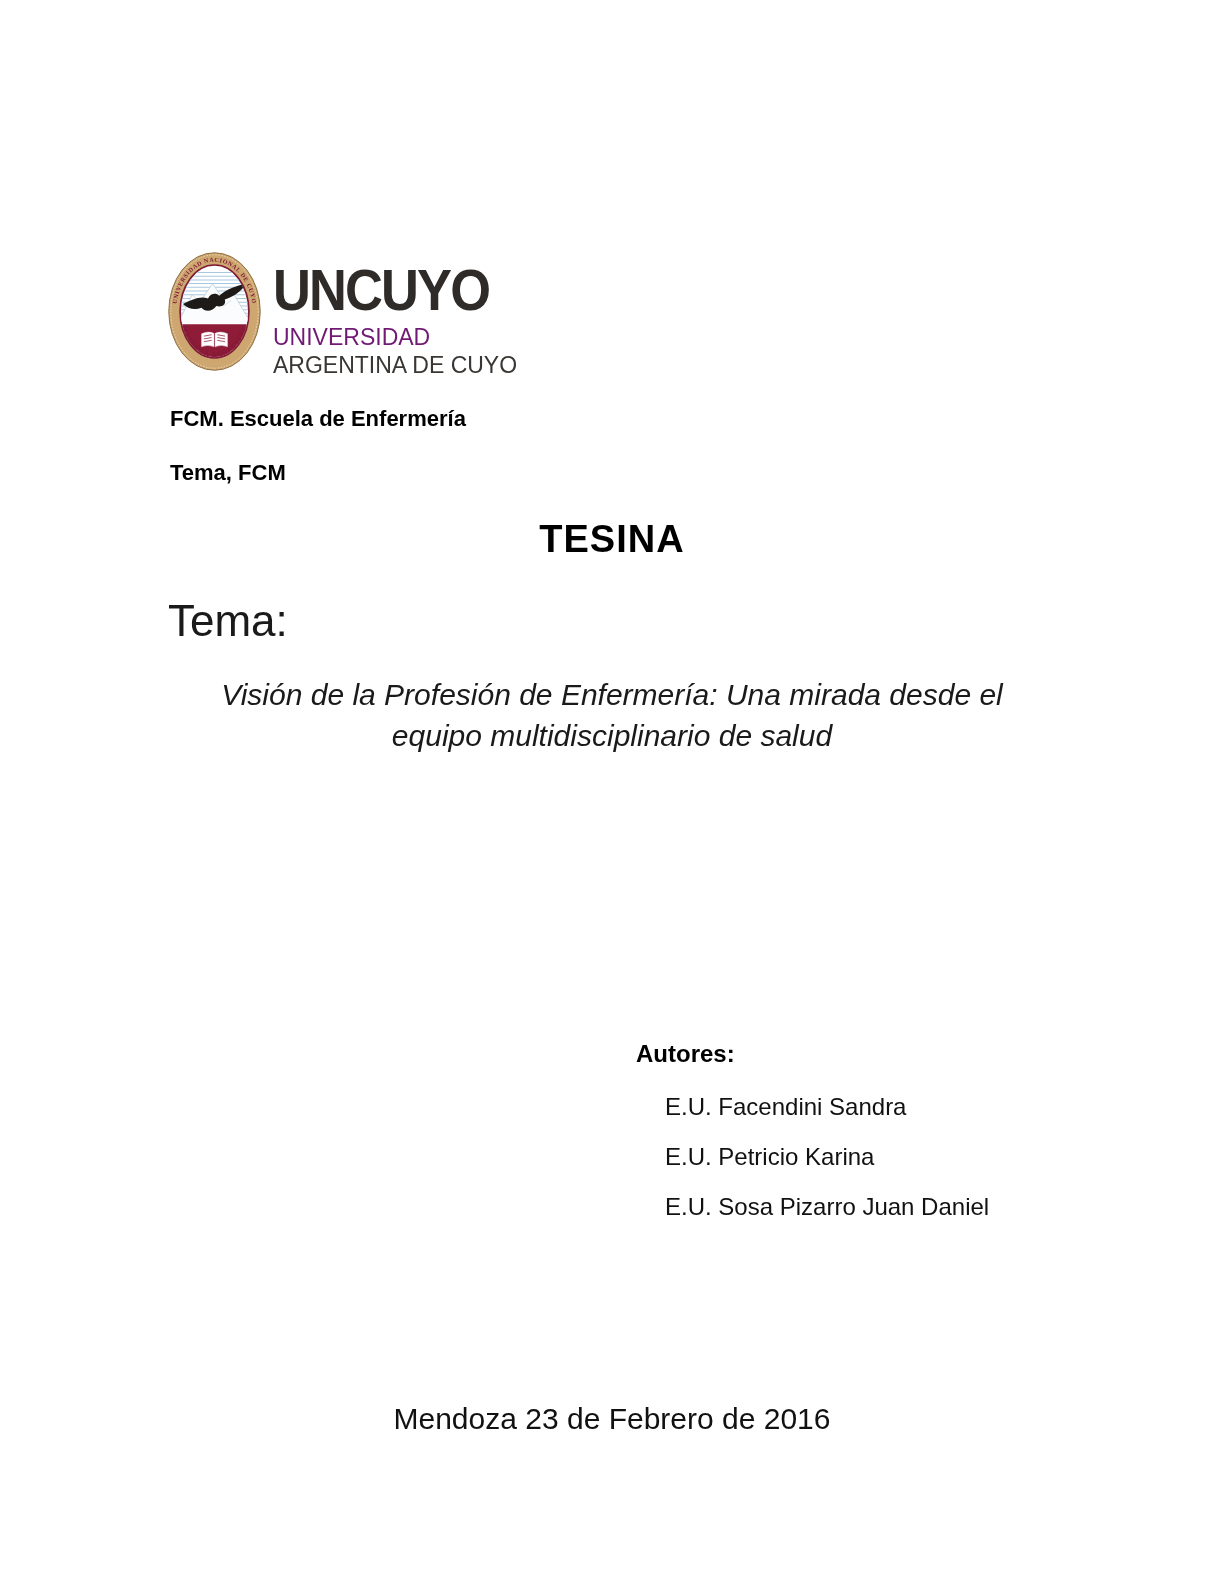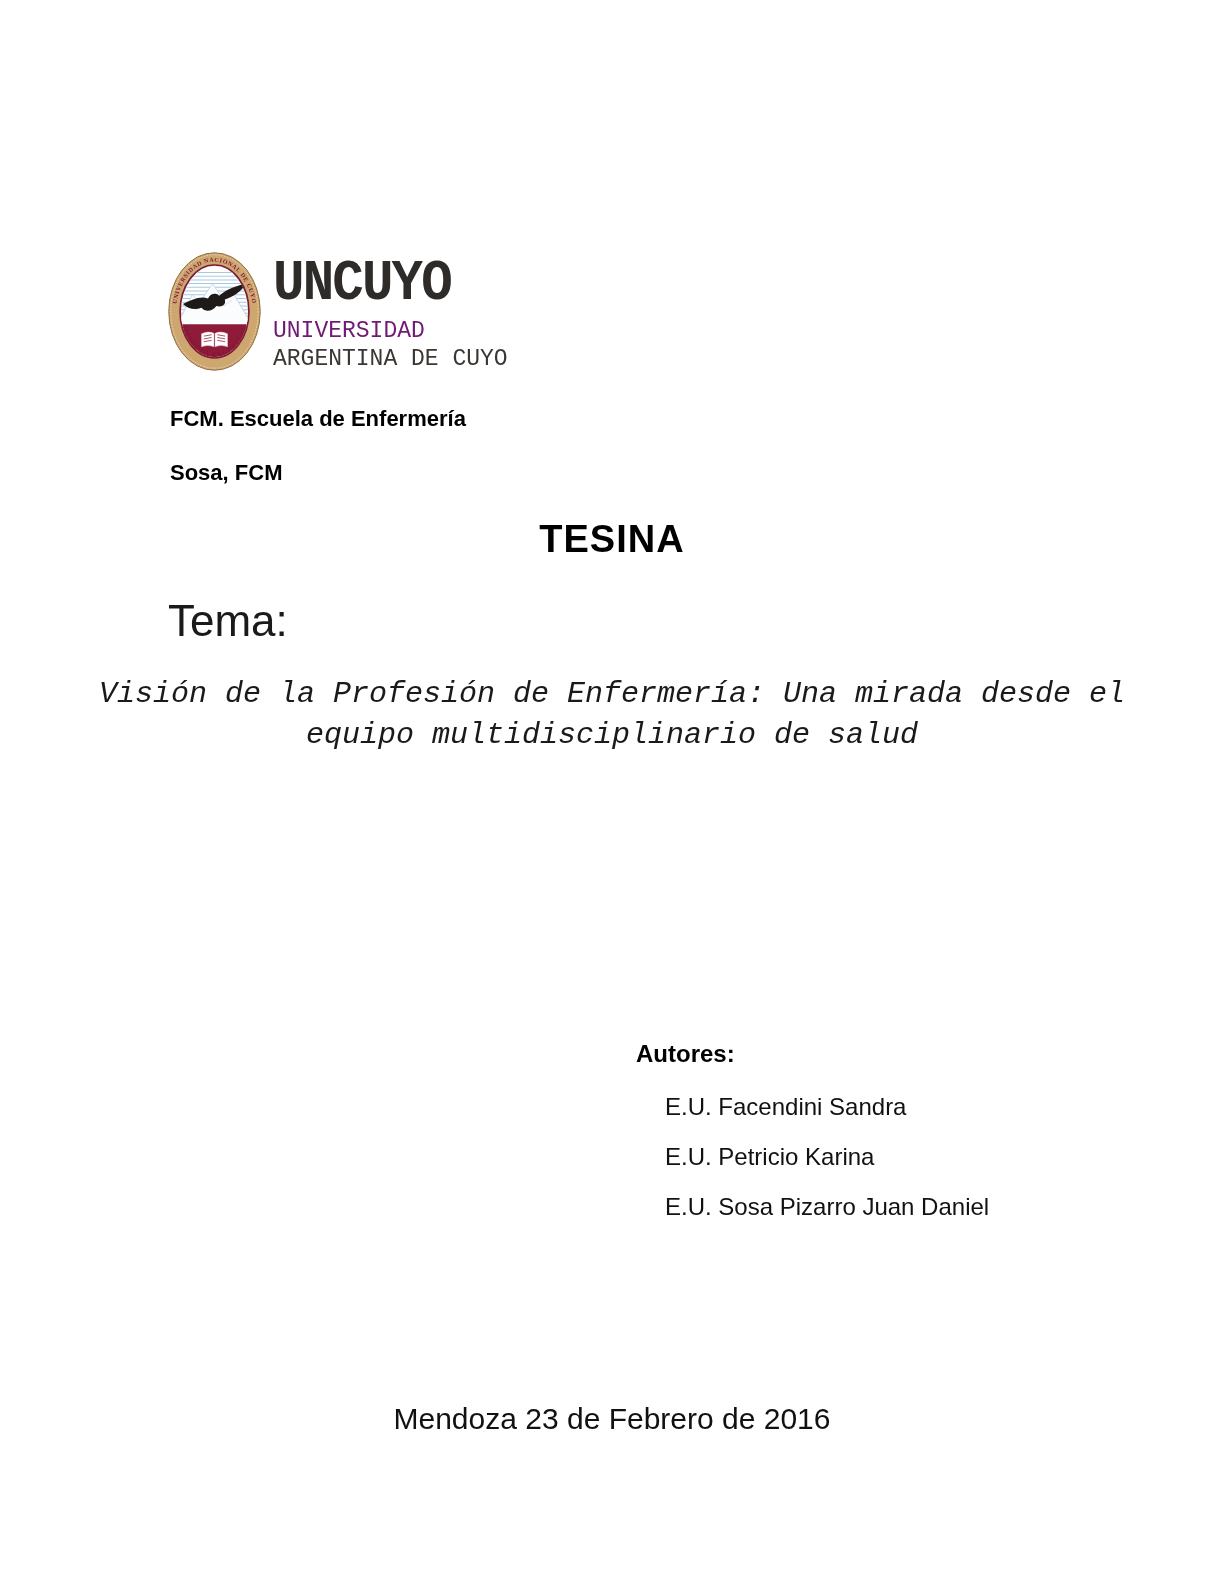--- a/index.html
+++ b/index.html
@@ -21,21 +21,21 @@
   
   .logo-block {
     position: absolute;
     left: 168px;
     top: 252px;
     display: flex;
     align-items: flex-start;
     gap: 12px;
   }
   .seal { display: block; }
-  .wordmark { margin-top: 4px; font-family: Liberation Mono, monospace; }
+  .wordmark { margin-top: 10px; }
   .wordmark-main {
     font-size: 57px;
     font-weight: 700;
     line-height: 1;
     letter-spacing: -2px;
     color: #2f2b29;
     transform: scaleX(0.92);
     transform-origin: left top;
   }
   .wordmark-sub {
@@ -96,21 +96,20 @@
     position: absolute;
     left: 0;
     top: 674px;
     width: 100%;
     text-align: center;
     font-size: 30px;
     font-style: italic;
     font-weight: 400;
     line-height: 41px;
     color: #1a1a1a;
-    font-family: Liberation Mono, monospace;
   }
 
   
   .authors-heading {
     position: absolute;
     left: 636px;
     top: 1040px;
     font-size: 24px;
     font-weight: 700;
     color: #000000;
@@ -199,21 +198,21 @@
     </svg>
 
     <div class="wordmark">
       <div class="wordmark-main">UNCUYO</div>
       <div class="wordmark-sub">UNIVERSIDAD</div>
       <div class="wordmark-sub2">ARGENTINA DE CUYO</div>
     </div>
   </div>
 
   <div class="school-line">FCM. Escuela de Enfermería</div>
-  <div class="campus-line">Sosa, FCM</div>
+  <div class="campus-line">Tema, FCM</div>
 
   <div class="doc-type">TESINA</div>
 
   <div class="topic-label">Tema:</div>
 
   <div class="thesis-title">
     <div>Visión de la Profesión de Enfermería: Una mirada desde el</div>
     <div>equipo multidisciplinario de salud</div>
   </div>
 

